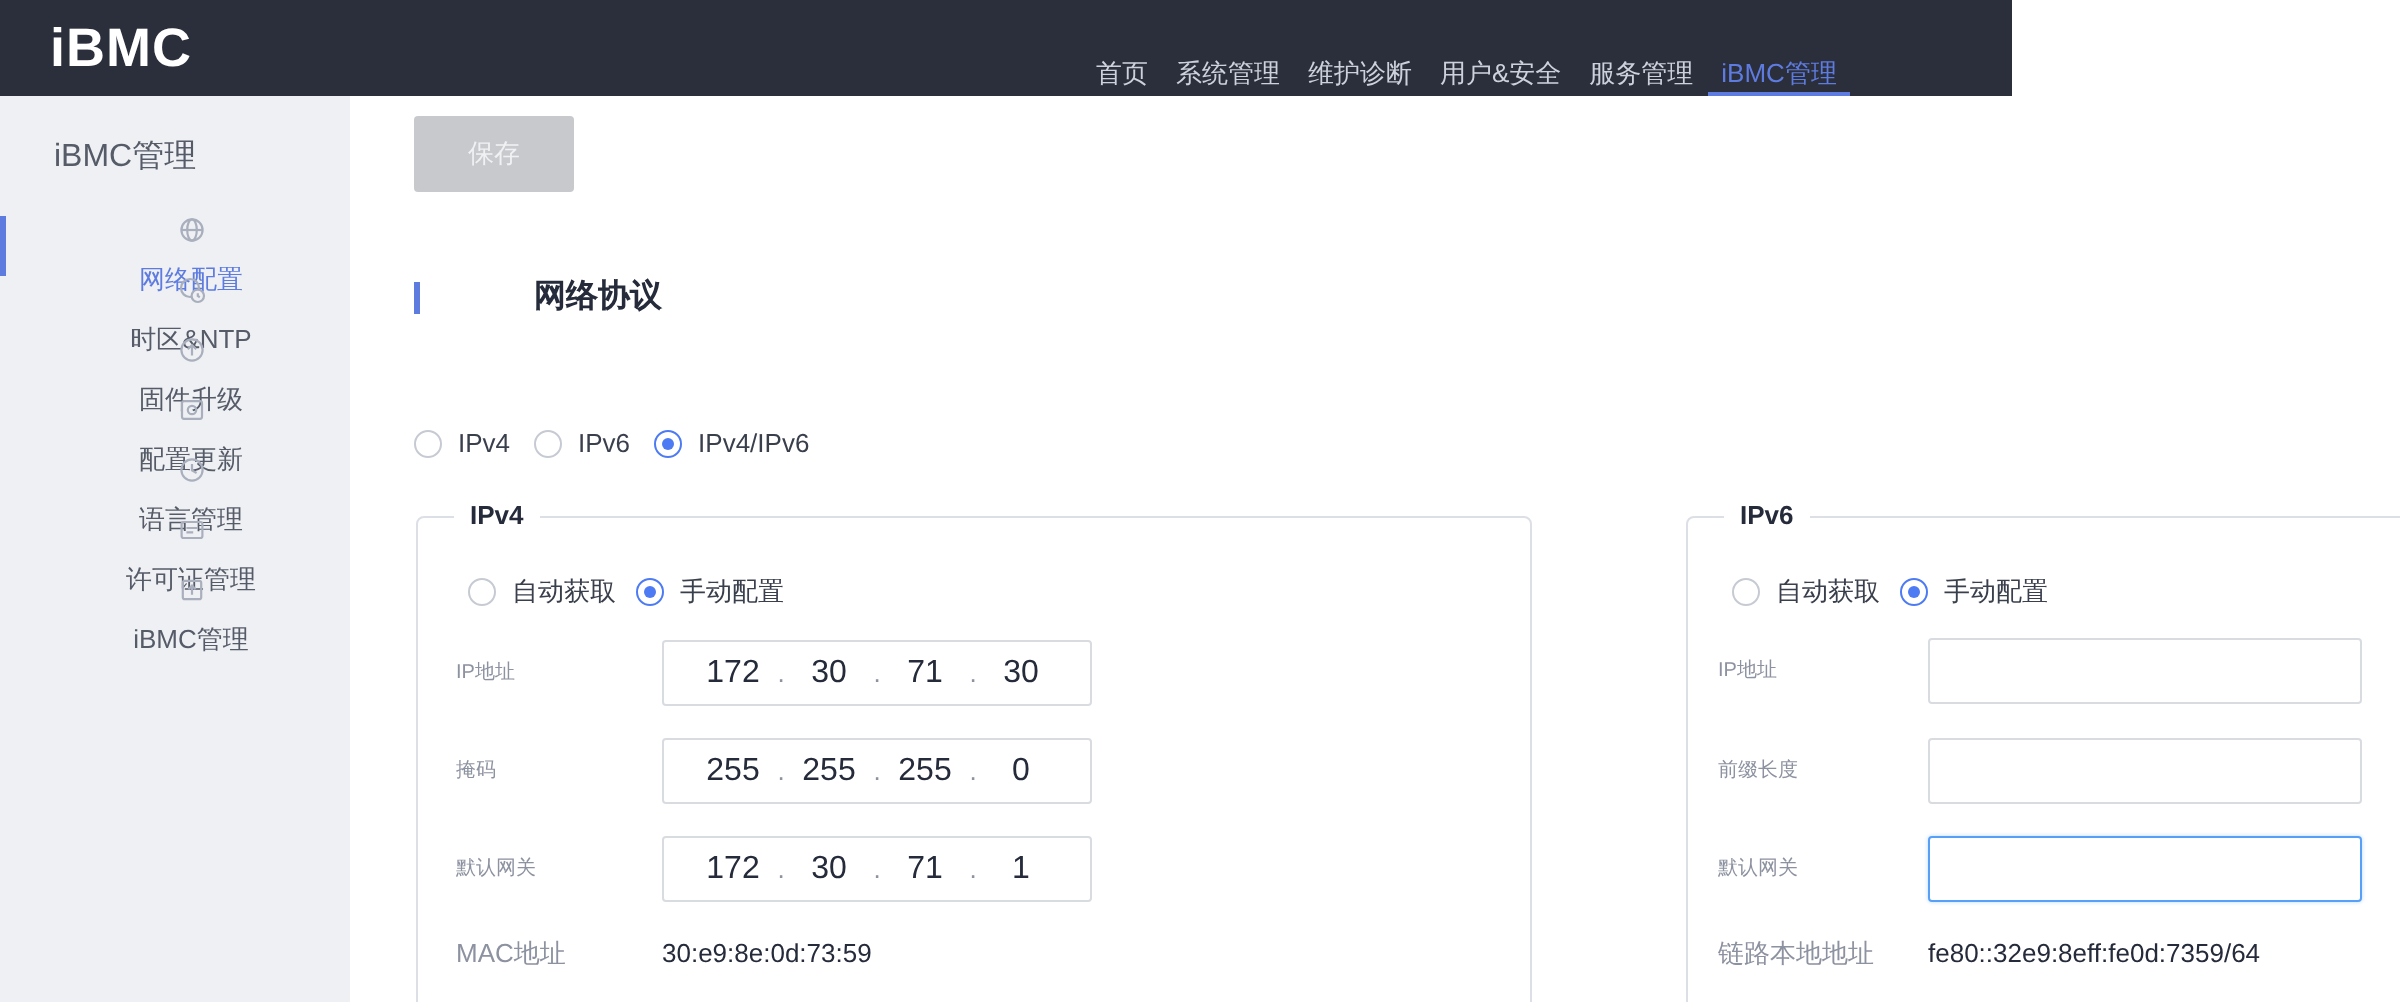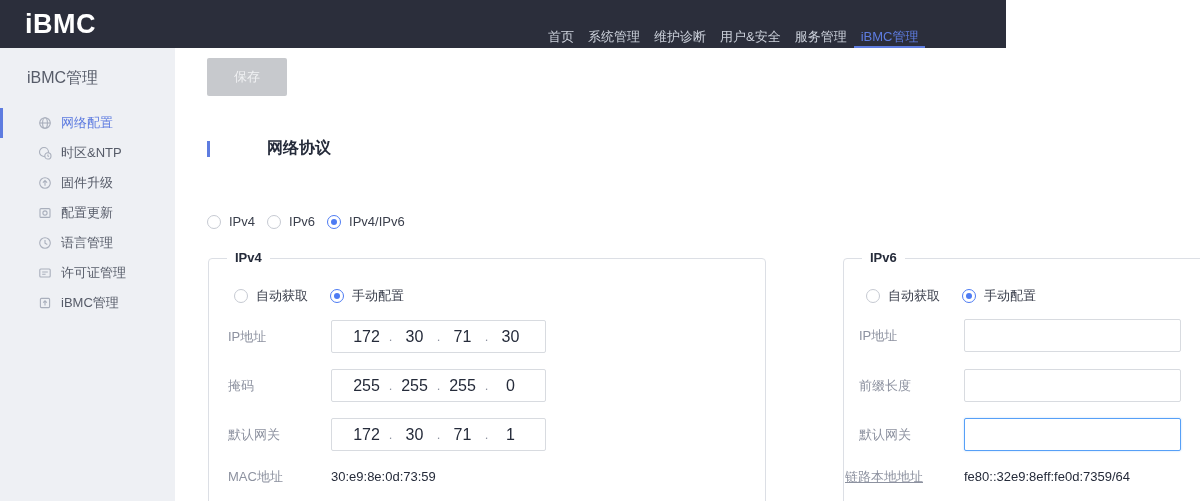--- a/index.html
+++ b/index.html
@@ -14,21 +14,21 @@
   .topnav { position:absolute; left:541px; top:0; height:48px; display:flex; align-items:flex-end; }
   .nav-item { display:flex; align-items:center; padding:0 7px; font-size:13px; color:#ccd1db;
               cursor:pointer; border-bottom:2px solid transparent; }
   .nav-item.active { color:#5e7ce0; border-bottom-color:#5e7ce0; }
 
   
   .sidebar { position:absolute; left:0; top:48px; width:175px; height:453px; background:#eef0f4; }
   .sidebar-title { position:absolute; left:27px; top:20px; font-size:16px; color:#565b68; }
   .side-list { position:absolute; left:0; top:60px; width:175px; list-style:none; }
   .side-item { position:relative; height:30px; display:flex; align-items:center; gap:9px;
-               padding-left:38px; font-size:13px; color:#565b68; cursor:pointer; }
+               padding-left:16px; font-size:13px; color:#565b68; cursor:pointer;flex-direction:column; }
   .side-item .sicon { width:14px; height:14px; flex:none; display:flex; }
   .side-item svg { stroke:#a9afbc; fill:none; stroke-width:1.1; }
   .side-item.active { color:#5e7ce0; }
   .side-item.active::before { content:""; position:absolute; left:0; top:0; width:3px; height:30px; background:#5e7ce0; }
   .collapse-tab { position:absolute; left:175px; top:287px; width:17px; height:32px; background:#eef0f4;
                   border:1px solid #e4e7ee; border-left:none; border-radius:0 9px 9px 0;
                   display:flex; align-items:center; justify-content:center; cursor:pointer; }
   .collapse-tab .chev { color:#5e7ce0; font-size:14px; font-weight:bold; line-height:1; }
 
   
@@ -50,41 +50,41 @@
   .radio-label { font-size:13px; color:#3a3f4c; }
 
   .proto-radios { position:absolute; left:32px; top:166px; display:flex; align-items:center; gap:12px; }
 
   
   .fieldbox { position:absolute; top:210px; height:310px; border:1px solid #dcdfe5; border-radius:4px; }
   .fieldbox.v4 { left:33px; width:558px; }
   .fieldbox.v6 { left:668px; width:560px; }
   .legend { position:absolute; top:-9px; left:18px; background:#fff; padding:0 8px;
             font-size:13px; font-weight:bold; color:#252b3a; }
-  .mode-radios { position:absolute; left:25px; top:28px; display:flex; align-items:center; gap:22px; }
+  .mode-radios { position:absolute; left:25px; top:28px; display:flex; align-items:center; gap:10px; }
   .v6 .mode-radios { left:22px; }
 
-  .frow-label { position:absolute; font-size:13px; color:#8d92a0; line-height:33px; }
+  .frow-label { position:absolute; font-size:10px; color:#8d92a0; line-height:33px; }
   .v4 .frow-label { left:19px; }
   .v6 .frow-label { left:15px; }
 
   .octet-box { position:absolute; left:122px; width:215px; height:33px; border:1px solid #d8dbe0;
                border-radius:2px; background:#fff; display:flex; align-items:center;
                justify-content:center; }
   .octet { width:34px; text-align:center; font-size:16px; color:#252b3a; }
   .dot { width:14px; text-align:center; font-size:13px; color:#8d92a0; }
 
   .v6-input { position:absolute; left:120px; width:217px; height:33px; border:1px solid #d8dbe0;
               border-radius:2px; background:#fff; font-size:13px; color:#252b3a; padding:0 10px;
               font-family:inherit; outline:none; }
   .v6-input.focused { border:1px solid #57a0f7; box-shadow:0 0 2px rgba(87,160,247,.4); }
 
   .static-row-label { position:absolute; font-size:13px; color:#8d92a0; line-height:24px; top:206px; }
   .v4 .static-row-label { left:19px; }
-  .v6 .static-row-label { left:1px;text-decoration:underline; }
+  .v6 .static-row-label { left:15px; }
   .static-row-value { position:absolute; font-size:13px; color:#252b3a; line-height:24px; top:206px; }
   .v4 .static-row-value { left:122px; }
   .v6 .static-row-value { left:120px; }
 
   .r-top1 { top:61px; } .r-top2 { top:110px; } .r-top3 { top:159px; }
   .v6 .r-top1 { top:60px; }
 </style>
 </head>
 <body>
 

